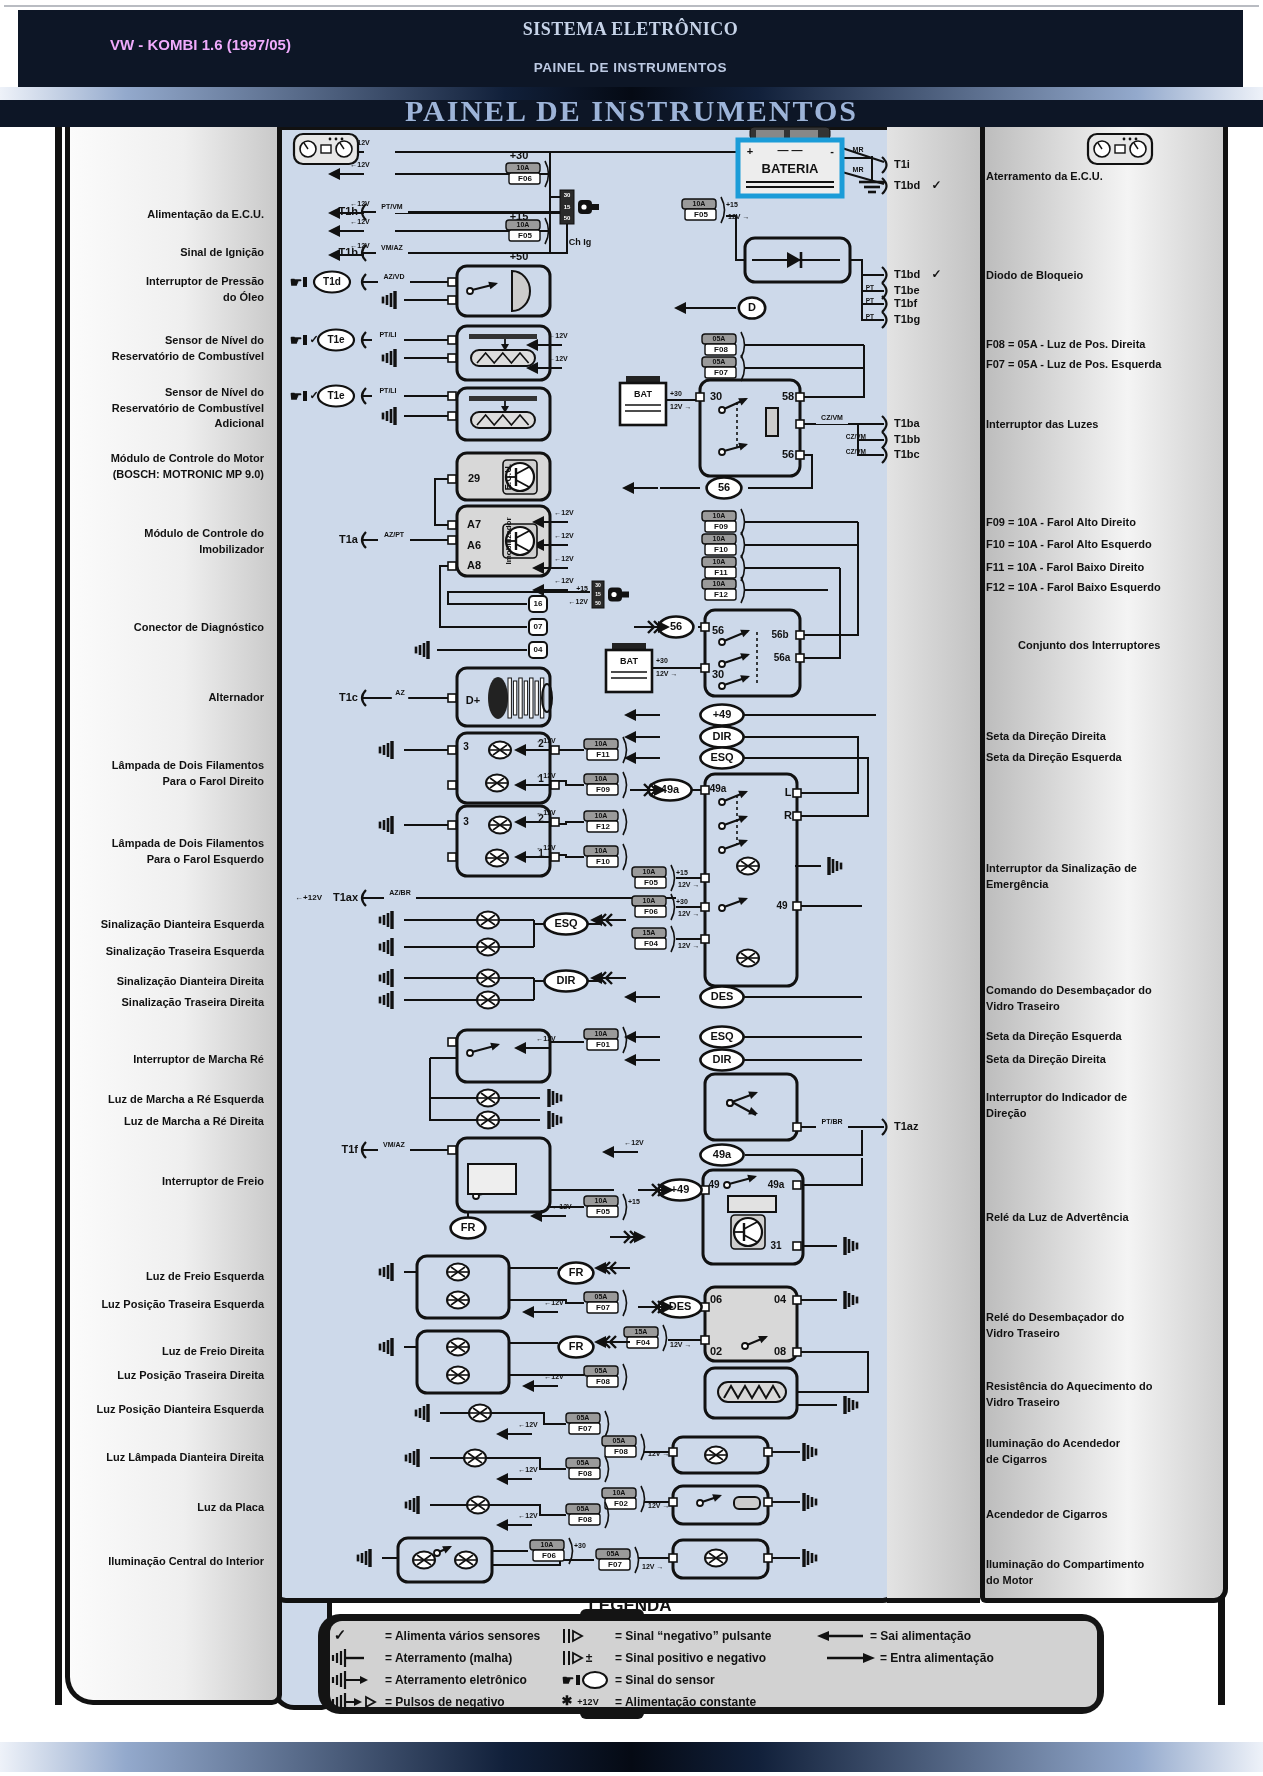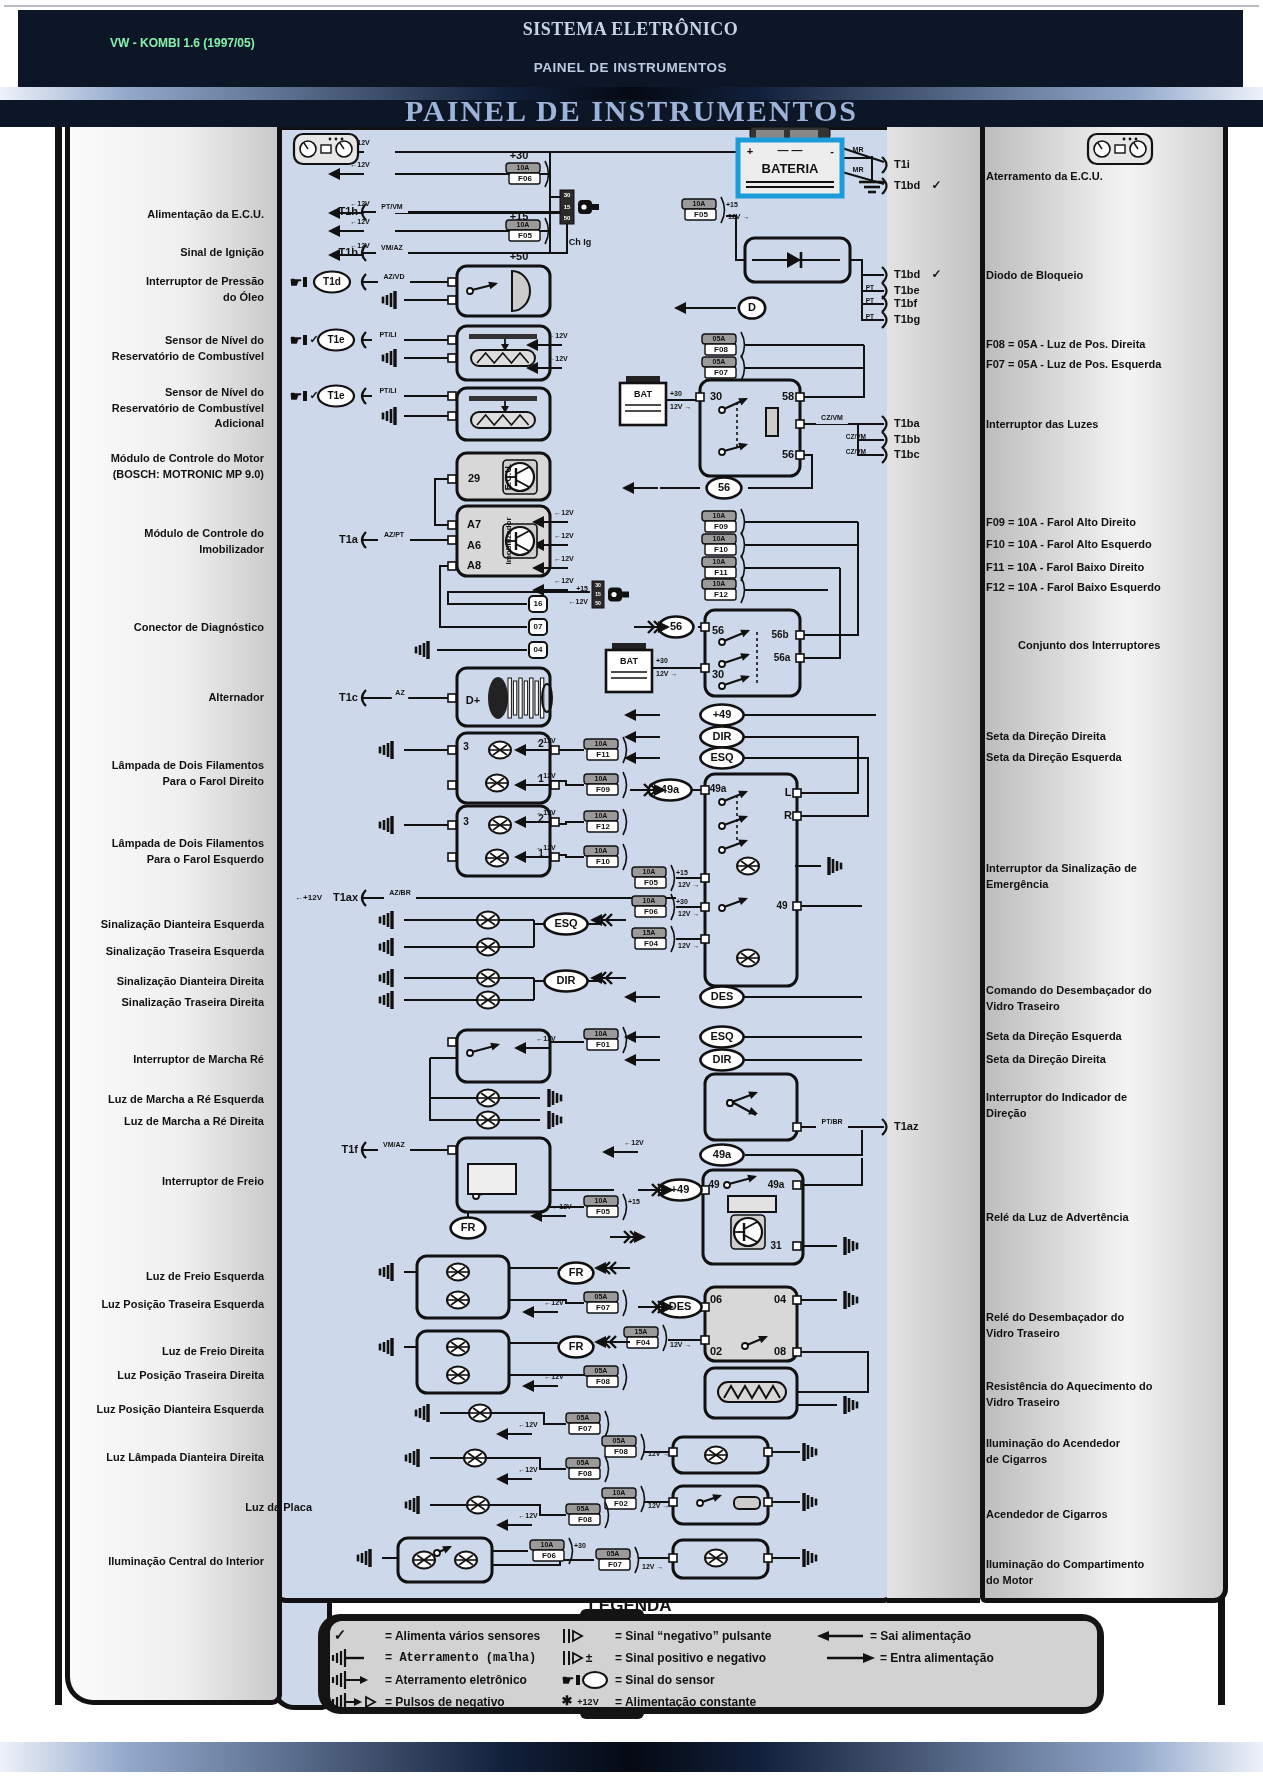--- a/index.html
+++ b/index.html
@@ -1,20 +1,20 @@
 <!DOCTYPE html>
 <html><head>
 <meta charset="utf-8">
 <style>
   html,body{margin:0;padding:0;background:#fff;}
   #page{position:relative;width:1263px;height:1776px;background:#fff;overflow:hidden;
         font-family:"Liberation Sans",sans-serif;color:#111;}
   .topline{position:absolute;left:4px;right:4px;top:5px;height:2px;background:#b9bcc2;}
   #hdr{position:absolute;left:18px;right:20px;top:10px;height:77px;background:#0d1626;}
-  #hdr .veh{position:absolute;left:92px;top:26px;color:#86efac;font-size:12px;font-weight:bold;}
+  #hdr .veh{position:absolute;left:92px;top:26px;color:#f0abfc;font-size:15px;font-weight:bold;}
   #hdr .sys{position:absolute;left:0;right:0;top:9px;text-align:center;color:#c6d3e8;
             font-family:"Liberation Serif",serif;font-size:18px;font-weight:bold;letter-spacing:.5px;}
   #hdr .sub{position:absolute;left:0;right:0;top:50px;text-align:center;color:#bcc9e2;
             font-size:13.5px;font-weight:bold;letter-spacing:.5px;}
   .strip{position:absolute;left:0;right:0;height:13px;
          background:linear-gradient(90deg,#eef2f9 0%,#93a9cc 10%,#11203a 40%,#050a14 50%,#11203a 60%,#93a9cc 90%,#eef2f9 100%);}
   #strip-top{top:87px;}
   #strip-bottom{top:1742px;height:30px;}
   #titleband{position:absolute;left:0px;right:0px;top:100px;height:27px;background:#0d1626;}
   #titleband .big{position:absolute;left:0;right:0;top:-6px;text-align:center;color:#9db4d8;
@@ -101,21 +101,21 @@
       <div class="lbl left" style="top: 1060px;">Interruptor de Marcha Ré</div>
       <div class="lbl left" style="top: 1100px;">Luz de Marcha a Ré Esquerda</div>
       <div class="lbl left" style="top: 1122px;">Luz de Marcha a Ré Direita</div>
       <div class="lbl left" style="top: 1182px;">Interruptor de Freio</div>
       <div class="lbl left" style="top: 1277px;">Luz de Freio Esquerda</div>
       <div class="lbl left" style="top: 1305px;">Luz Posição Traseira Esquerda</div>
       <div class="lbl left" style="top: 1352px;">Luz de Freio Direita</div>
       <div class="lbl left" style="top: 1376px;">Luz Posição Traseira Direita</div>
       <div class="lbl left" style="top: 1410px;">Luz Posição Dianteira Esquerda</div>
       <div class="lbl left" style="top: 1458px;">Luz Lâmpada Dianteira Direita</div>
-      <div class="lbl left" style="top: 1508px; padding-left: 48px;">Luz da Placa</div>
+      <div class="lbl left" style="top: 1508px;">Luz da Placa</div>
       <div class="lbl left" style="top: 1562px;">Iluminação Central do Interior</div>
       <div class="lbl right" style="top: 177px;">Aterramento da E.C.U.</div>
       <div class="lbl right" style="top: 276px;">Diodo de Bloqueio</div>
       <div class="lbl right" style="top: 345px;">F08 = 05A - Luz de Pos. Direita</div>
       <div class="lbl right" style="top: 365px;">F07 = 05A - Luz de Pos. Esquerda</div>
       <div class="lbl right" style="top: 425px;">Interruptor das Luzes</div>
       <div class="lbl right" style="top: 523px;">F09 = 10A - Farol Alto Direito</div>
       <div class="lbl right" style="top: 545px;">F10 = 10A - Farol Alto Esquerdo</div>
       <div class="lbl right" style="top: 568px;">F11 = 10A - Farol Baixo Direito</div>
       <div class="lbl right" style="top: 588px;">F12 = 10A - Farol Baixo Esquerdo</div>
@@ -1631,21 +1631,21 @@
   <div id="legend-title">LEGENDA</div>
   <div id="legend">
     <div class="bump" style="top:-5px;"></div>
     <div class="bump" style="bottom:-5px;"></div>
     <div class="inner" id="legend-inner">
         <div class="lg-item" style="left: 0px; top: 6px;"><svg width="52" height="18">
             <g>
               <text x="10" y="9" font-size="15" font-weight="bold" fill="#111" text-anchor="middle" dominant-baseline="middle">✓</text>
             </g>
           </svg><span>= Alimenta vários sensores</span></div>
-        <div class="lg-item" style="left: 0px; top: 28px; font-family: Liberation Mono, monospace;"><svg width="52" height="18">
+        <div class="lg-item" style="left: 0px; top: 28px;"><svg width="52" height="18">
             <g>
               <line x1="3" y1="6" x2="3" y2="12" stroke="#111" stroke-width="2.2"></line>
               <line x1="7" y1="4" x2="7" y2="14" stroke="#111" stroke-width="2.2"></line>
               <line x1="11" y1="2" x2="11" y2="16" stroke="#111" stroke-width="2.2"></line>
               <line x1="15" y1="0" x2="15" y2="18" stroke="#111" stroke-width="2.2"></line>
               <line x1="16" y1="9" x2="34" y2="9" stroke="#111" stroke-width="2.4"></line>
             </g>
           </svg><span>= Aterramento (malha)</span></div>
         <div class="lg-item" style="left: 0px; top: 50px;"><svg width="52" height="18">
             <g>

